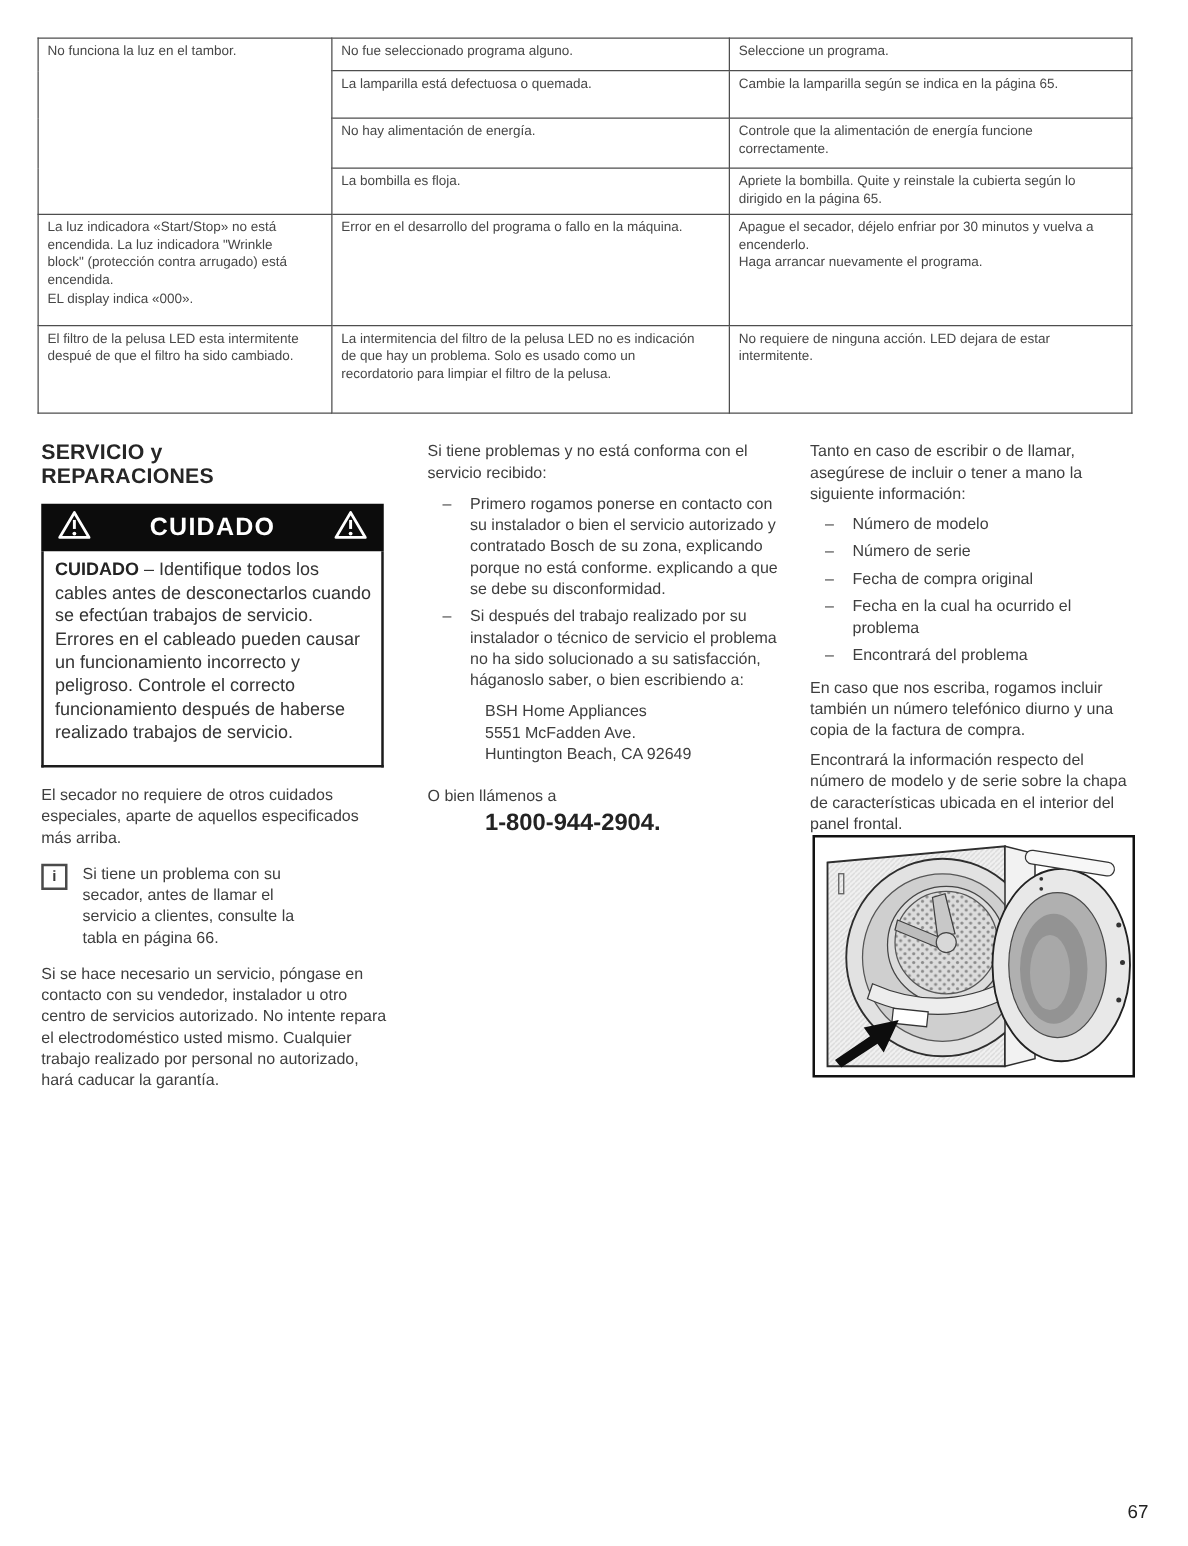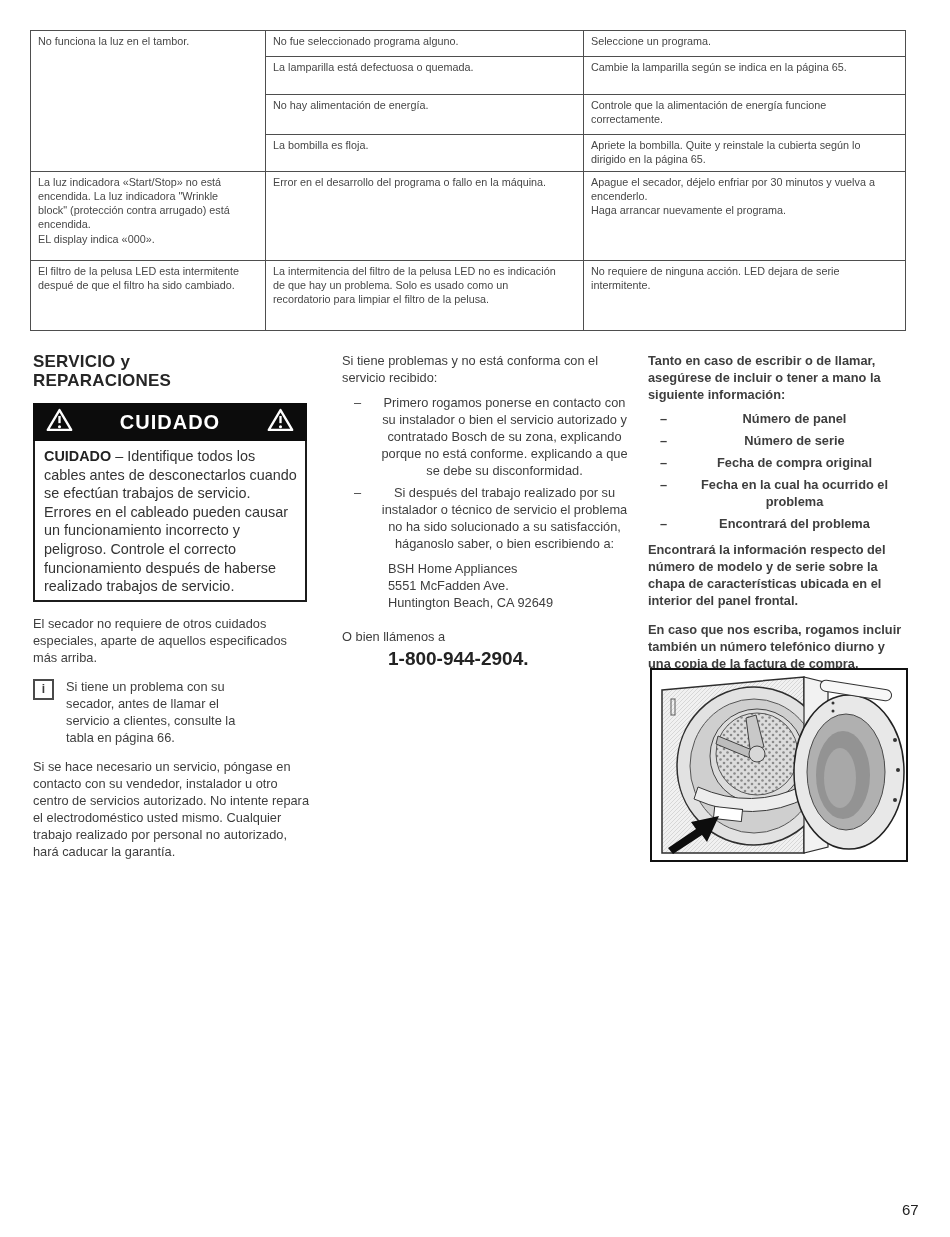--- a/index.html
+++ b/index.html
@@ -16,50 +16,50 @@
   }
   .ts-table td{
     border:1px solid #4e4e4e;vertical-align:top;
     padding:3px 16px 4px 7px;
   }
   .prewrap{white-space:pre-line;}
   
   .col{position:absolute;top:352px;font-size:12.8px;line-height:17px;color:#3e3e3e;}
   .col-left{left:33px;width:277px;}
   .col-mid{left:342px;width:291px;}
-  .col-right{left:648px;width:259px;font-weight:bold;}
+  .col-right{left:648px;width:259px;}
   .section-heading{
     font-size:17px;font-weight:bold;line-height:19px;color:#262626;
     white-space:pre-line;margin:0 0 13px 0;letter-spacing:.2px;
   }
   
   .caution-box{width:274px;box-sizing:border-box;margin-bottom:13px;}
   .caution-head{
     background:#0c0c0c;height:38px;display:flex;align-items:center;
     justify-content:space-between;padding:0 13px;box-sizing:border-box;
   }
   .caution-title{color:#fff;font-weight:bold;font-size:20px;letter-spacing:1px;}
   .caution-body{
-    border:2px solid #1c1c1c;border-top:none;padding:6px 8px 4px 9px;
+    border:2px solid #1c1c1c;border-top:none;padding:6px 8px 16px 9px;
     font-size:14.4px;line-height:18.6px;color:#333;
   }
   .caution-body b{color:#232323;}
   .para{margin:0 0 12px 0;}
   
   .note{display:flex;margin:0 0 12px 0;}
   .note-icon{
     flex:0 0 auto;width:17px;height:17px;border:2px solid #4a4a4a;
     display:flex;align-items:center;justify-content:center;
     font-weight:bold;font-size:12px;color:#3a3a3a;margin-top:1px;
   }
   .note-text{margin-left:12px;width:188px;}
   
   .dash-item{display:flex;margin:0 0 5px 0;}
   .dash{flex:0 0 auto;width:34px;padding-left:12px;box-sizing:border-box;}
-  .dash-text{flex:1;text-align:center;}
+  .dash-text{flex:1;}
   .address{margin:8px 0 0 46px;white-space:pre-line;}
   .call-line{margin:17px 0 0 0;}
   .phone{margin:5px 0 0 46px;font-size:19px;font-weight:bold;color:#232323;}
   
   .dryer-figure{
     position:absolute;left:650px;top:668px;width:258px;height:194px;
     border:2.5px solid #111;box-sizing:border-box;background:#fff;
   }
   .dryer-figure svg{display:block;width:100%;height:100%;}
   
@@ -98,21 +98,21 @@
     <tr style="height:89px">
       <td class="prewrap">La luz indicadora «Start/Stop» no está encendida. La luz indicadora "Wrinkle block" (protección contra arrugado) está encendida.
 EL display indica «000».</td>
       <td>Error en el desarrollo del programa o fallo en la máquina.</td>
       <td class="prewrap">Apague el secador, déjelo enfriar por 30 minutos y vuelva a encenderlo.
 Haga arrancar nuevamente el programa.</td>
     </tr>
     <tr style="height:70px">
       <td>El filtro de la pelusa LED esta intermitente despué de que el filtro ha sido cambiado.</td>
       <td>La intermitencia del filtro de la pelusa LED no es indicación de que hay un problema.  Solo es usado como un recordatorio para limpiar el filtro de la pelusa.</td>
-      <td>No requiere de ninguna acción.  LED dejara de serie intermitente.</td>
+      <td>No requiere de ninguna acción.  LED dejara de estar intermitente.</td>
     </tr>
   </tbody>
 </table>
 
 <div class="col col-left">
   <h1 class="section-heading">SERVICIO y
 REPARACIONES</h1>
 
   <div class="caution-box">
     <div class="caution-head">
@@ -163,41 +163,41 @@
 
   <p class="call-line">O bien llámenos a</p>
   <div class="phone">1-800-944-2904.</div>
 </div>
 
 <div class="col col-right">
   <p class="para" style="margin-bottom:7px">Tanto en caso de escribir o de llamar, asegúrese de incluir o tener a mano la siguiente información:</p>
 
   <div class="dash-item">
     <span class="dash">–</span>
-    <span class="dash-text">Número de panel</span>
+    <span class="dash-text">Número de modelo</span>
   </div>
   <div class="dash-item">
     <span class="dash">–</span>
     <span class="dash-text">Número de serie</span>
   </div>
   <div class="dash-item">
     <span class="dash">–</span>
     <span class="dash-text">Fecha de compra original</span>
   </div>
   <div class="dash-item">
     <span class="dash">–</span>
     <span class="dash-text">Fecha en la cual ha ocurrido el problema</span>
   </div>
   <div class="dash-item" style="margin-bottom:9px">
     <span class="dash">–</span>
     <span class="dash-text">Encontrará del problema</span>
   </div>
 
+  <p class="para" style="margin-bottom:7px">En caso que nos escriba, rogamos incluir también un número telefónico diurno y una copia de la factura de compra.</p>
   <p class="para">Encontrará la información respecto del número de modelo y de serie sobre la chapa de características ubicada en el interior del panel frontal.</p>
-  <p class="para" style="margin-bottom:7px">En caso que nos escriba, rogamos incluir también un número telefónico diurno y una copia de la factura de compra.</p>
 </div>
 
 <div class="dryer-figure">
   <svg viewBox="0 0 254 190">
     <defs>
       <pattern id="dots" width="7" height="7" patternUnits="userSpaceOnUse">
         <circle cx="2" cy="2" r="1.3" fill="#8a8a8a"></circle>
         <circle cx="5.5" cy="5.5" r="1.3" fill="#8a8a8a"></circle>
       </pattern>
       <pattern id="hatch" width="4" height="4" patternUnits="userSpaceOnUse">

